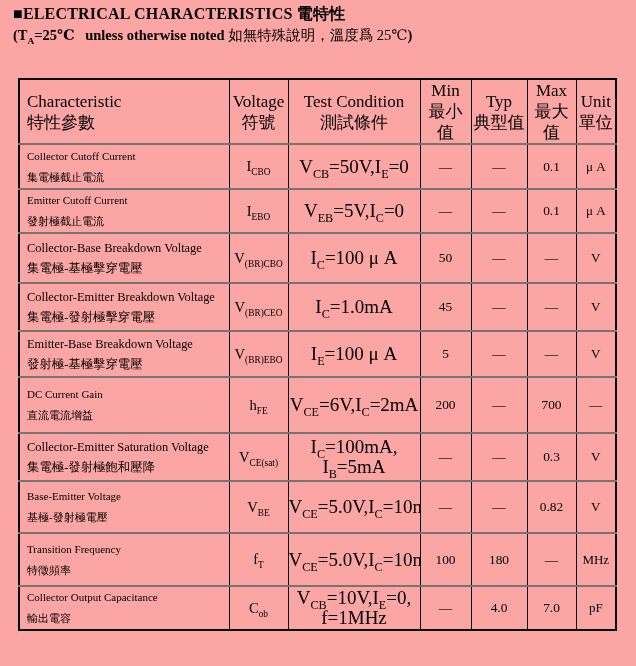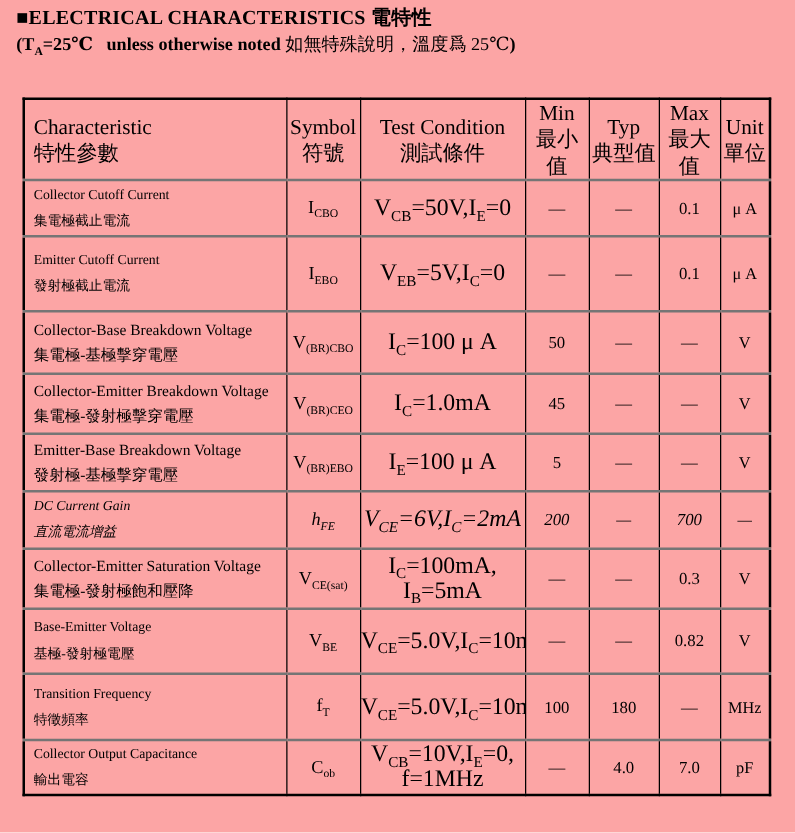--- a/index.html
+++ b/index.html
@@ -27,25 +27,25 @@
   td{
     border-right:1px solid #000;
     border-bottom:2px solid #757575;
     padding:0;vertical-align:middle;text-align:center;
     font-size:14.2px;overflow:hidden;
   }
   td:last-child{border-right:none;}
   tbody tr:last-child td{border-bottom:none;}
   thead tr{height:61px;}
   tbody tr:nth-child(1){height:45px;}
-  tbody tr:nth-child(2){height:60px;}
+  tbody tr:nth-child(2){height:44px;}
   tbody tr:nth-child(3){height:50px;}
   tbody tr:nth-child(4){height:48px;}
   tbody tr:nth-child(5){height:46px;}
-  tbody tr:nth-child(6){height:46px;font-style:italic;}
+  tbody tr:nth-child(6){height:56px;}
   tbody tr:nth-child(7){height:48px;}
   tbody tr:nth-child(8){height:52px;padding-left:40px;}
   tbody tr:nth-child(9){height:53px;}
   tbody tr:nth-child(10){height:40px;}
   .c-char{text-align:left;padding-left:7px;padding-right:2px;}
   .c-char .ln{display:block;line-height:21px;font-size:11px;}
   
   tbody tr:nth-child(3) .ln,
   tbody tr:nth-child(4) .ln,
   tbody tr:nth-child(5) .ln,
@@ -75,21 +75,21 @@
         <col style="width:49px">
         <col style="width:40px">
     </colgroup>
     <thead>
       <tr>
         <td class="hdr c-char">
             <span class="ln">Characteristic</span>
             <span class="ln">特性參數</span>
           </td>
         <td class="hdr">
-            <span class="ln">Symbol</span>
+            <span class="ln">Voltage</span>
             <span class="ln">符號</span>
           </td>
         <td class="hdr">
             <span class="ln">Test Condition</span>
             <span class="ln">測試條件</span>
           </td>
         <td class="hdr">
             <span class="ln">Min</span>
             <span class="ln">最小值</span>
           </td>

